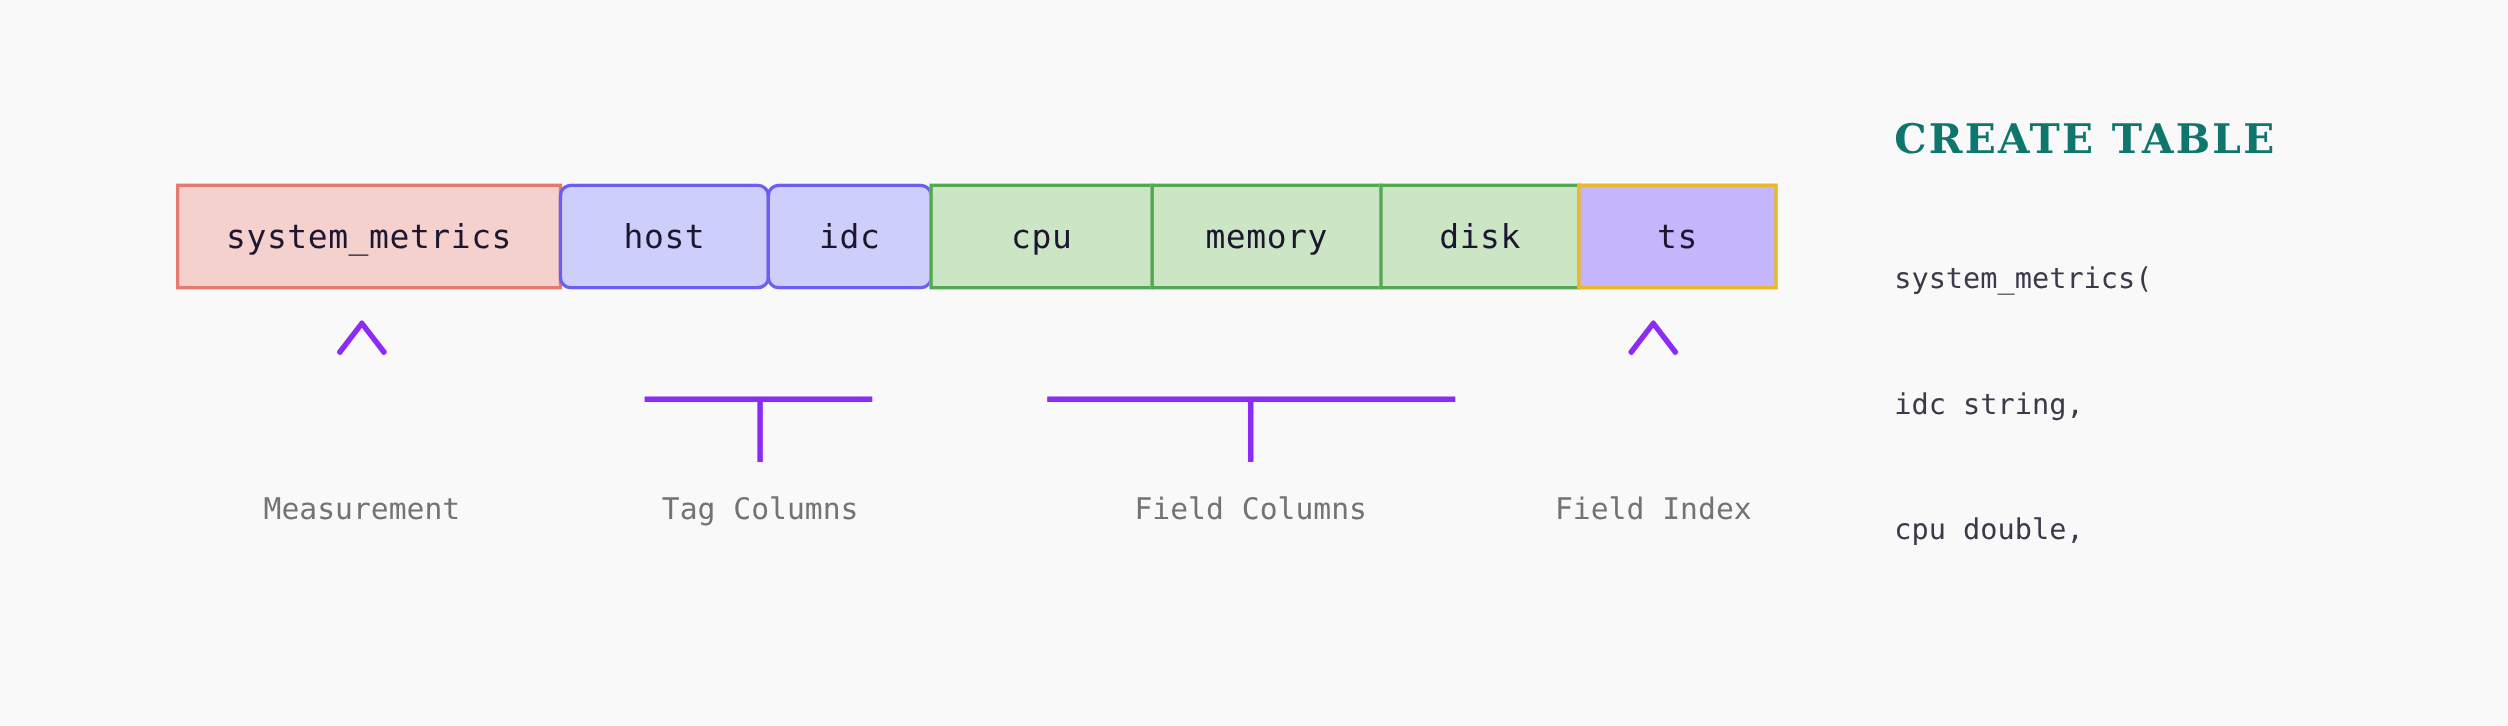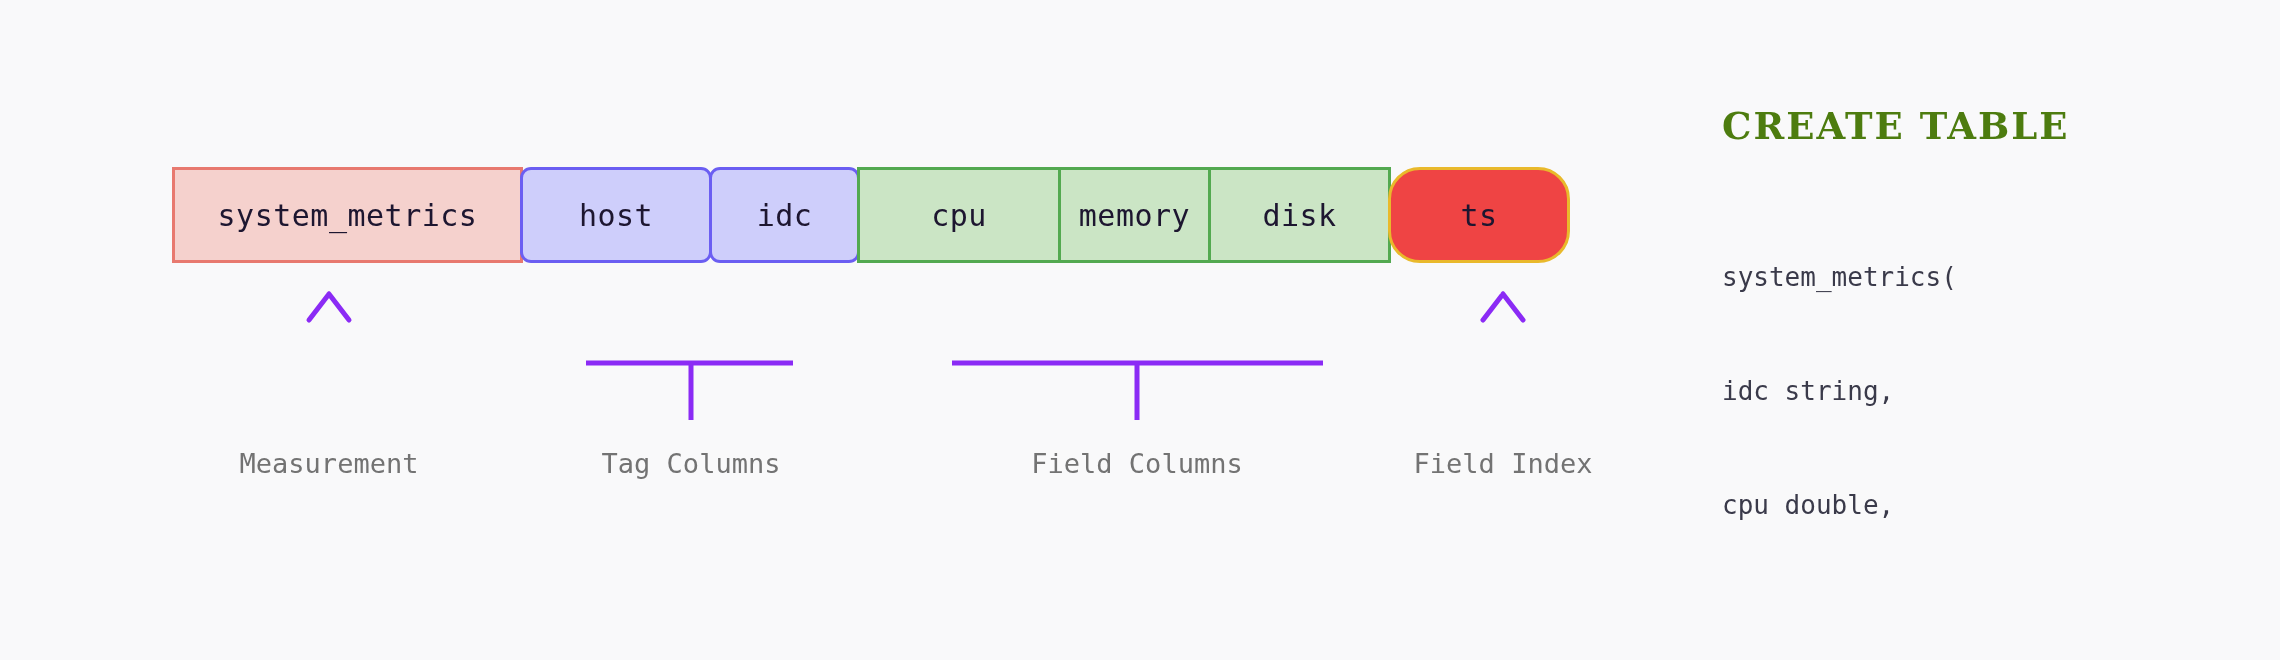--- a/index.html
+++ b/index.html
@@ -32,39 +32,37 @@
     height: 96px;
     display: flex;
     align-items: center;
     justify-content: center;
     font-family: "DejaVu Sans Mono", monospace;
     font-size: 30px;
     letter-spacing: 0.5px;
     color: #1d1630;
     border-style: solid;
     border-width: 3px;
-    margin-left: 12px;
   }
   .grp-measurement {
     background: #f5d1cd;
     border-color: #e8796f;
   }
   .grp-tag {
     background: #cecefb;
     border-color: #6b5ef2;
     border-radius: 11px;
   }
   .grp-field {
     background: #cbe5c5;
     border-color: #53a950;
   }
   .grp-time {
-    background: #ef4444;
+    background: #c4b5fd;
     border-color: #e9b92b;
-    border-radius: 32px;
   }
   
   .col-box + .col-box {
     margin-left: -3px;
   }
 
   
   #connectors {
     position: absolute;
     left: 0;
@@ -91,22 +89,22 @@
     position: absolute;
     left: 1722px;
     top: 104px;
     width: 520px;
   }
   #sql-title {
     font-family: "DejaVu Serif", serif;
     font-weight: bold;
     font-size: 37px;
     letter-spacing: 2px;
-    color: #4d7c0f;
-    margin: 0 0 34px 0;
+    color: #0f766e;
+    margin: 0 0 11px 0;
     white-space: nowrap;
   }
   #sql-code {
     font-family: "DejaVu Sans Mono", monospace;
     font-size: 26px;
     line-height: 38px;
     color: #3a3a4a;
     white-space: pre;
   }
   .sql-line {
@@ -124,21 +122,21 @@
     </div>
     <div class="col-box grp-tag" style="width:192px">
       <span>host</span>
     </div>
     <div class="col-box grp-tag" style="width:151px">
       <span>idc</span>
     </div>
     <div class="col-box grp-field" style="width:204px">
       <span>cpu</span>
     </div>
-    <div class="col-box grp-field" style="width:153px">
+    <div class="col-box grp-field" style="width:211px">
       <span>memory</span>
     </div>
     <div class="col-box grp-field" style="width:183px">
       <span>disk</span>
     </div>
     <div class="col-box grp-time" style="width:182px">
       <span>ts</span>
     </div>
   </div>
 

